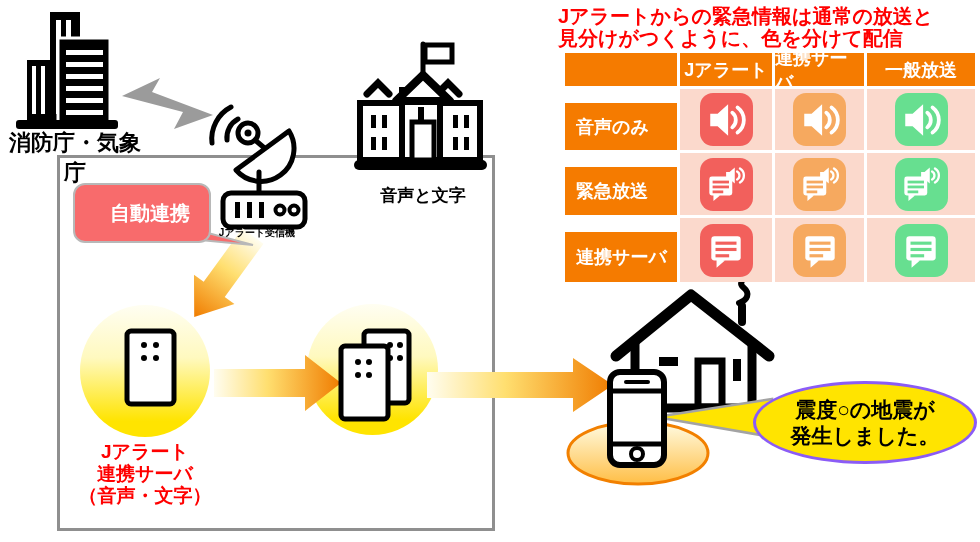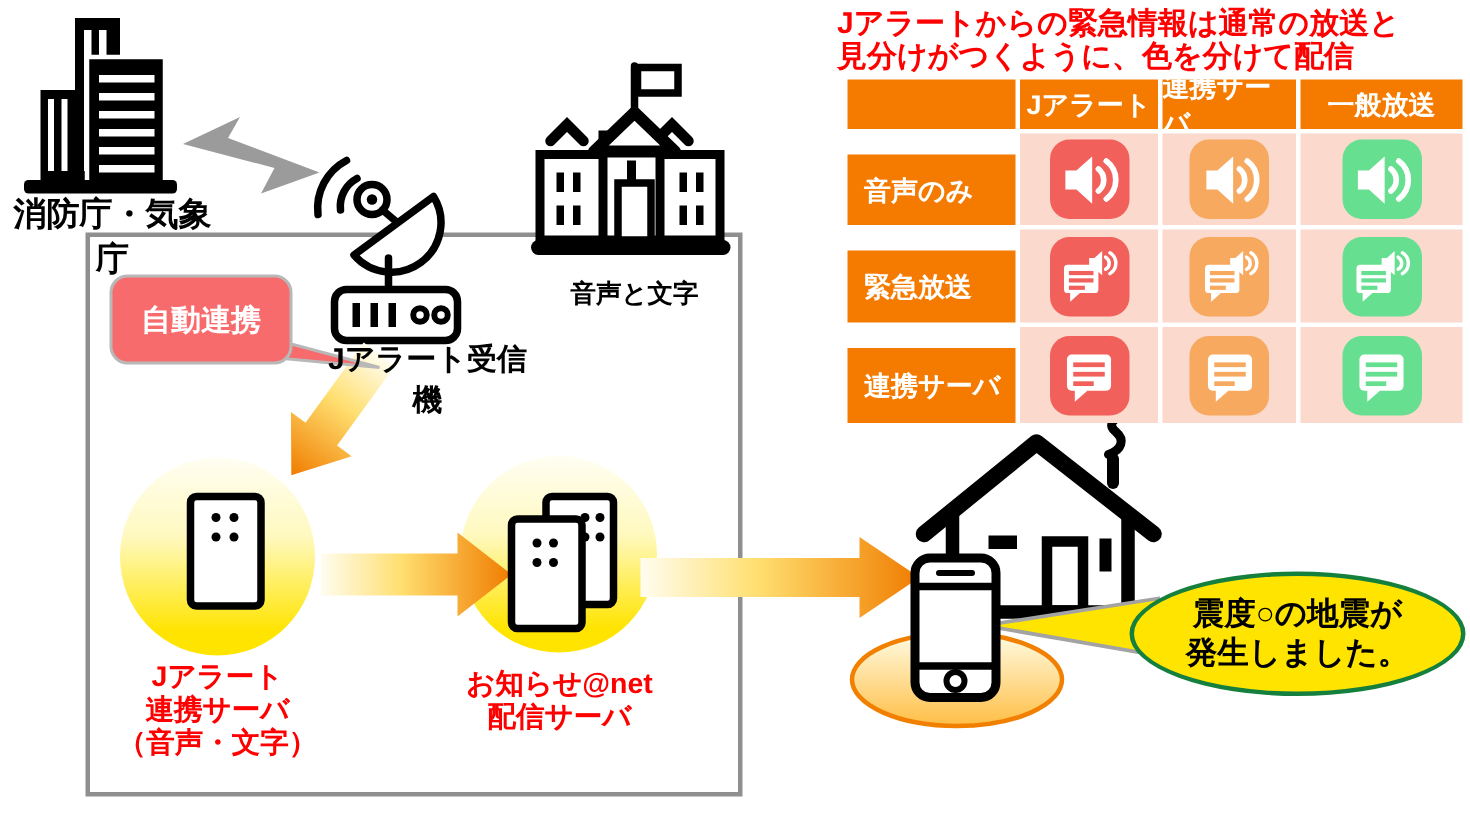--- a/index.html
+++ b/index.html
@@ -10,31 +10,31 @@
   #boundary-box{left:57px;top:155px;width:432px;height:370px;border:3px solid #8f8f8f;z-index:1;}
   .server-circle{border-radius:50%;z-index:2;
     background:linear-gradient(180deg,#fffef2 0%,#fff9bf 40%,#ffe400 88%);}
   #circle1{left:80px;top:305px;width:130px;height:132px;}
   #circle2{left:307px;top:304px;width:131px;height:131px;}
   #scene{left:0;top:0;z-index:3;pointer-events:none;}
   .txt{z-index:4;}
   
   .blk-label{font-weight:bold;color:#000;text-align:center;}
   #source-label{left:0;top:128px;width:150px;font-size:22px;}
-  #receiver-label{left:212px;top:226px;width:146px;font-size:20px;}
+  #receiver-label{left:184px;top:226px;width:146px;font-size:10px;}
   #municipal-label{left:366px;top:184px;width:114px;font-size:17px;}
   .red-label{font-weight:bold;color:var(--red-text,#ff0000);text-align:center;font-size:19px;line-height:22px;}
   #server1-label{left:70px;top:441px;width:150px;}
   #server2-label{left:294px;top:446px;width:158px;}
   #auto-bubble{left:73px;top:183px;width:118px;height:56px;border-radius:12px;
     background:var(--bubble-salmon,#f86b6c);border:2px solid #b8b8b8;
     display:flex;align-items:center;justify-content:center;
-    color:#fff;font-weight:bold;font-size:20px;}
+    color:#fff;font-weight:bold;font-size:20px;padding-left:16px;}
   #alert-bubble{left:753px;top:381px;width:218px;height:77px;border-radius:50%;
-    background:var(--bubble-yellow,#ffe400);border:3px solid #15803d;
+    background:var(--bubble-yellow,#ffe400);border:3px solid #8b5cf6;
     display:flex;flex-direction:column;align-items:center;justify-content:center;
     color:#000;font-weight:bold;font-size:21px;line-height:26px;}
   
   #table-caption{left:558px;top:5px;width:420px;color:var(--red-text,#ff0000);
     font-weight:bold;font-size:20px;line-height:22px;}
   
   #alert-table{left:565px;top:53px;display:grid;
     grid-template-columns:112px 92px 89px 108px;
     grid-template-rows:33px 61px 62px 64px;
     gap:3px;background:#fff;}
@@ -221,24 +221,20 @@
 
   <div class="abs txt" id="auto-bubble">
     <span>自動連携</span>
   </div>
 
   <div class="abs txt red-label" id="server1-label">
     <div>Jアラート</div>
     <div>連携サーバ</div>
     <div>（音声・文字）</div>
   </div>
-  <div class="abs txt red-label" id="server2-label">
-    <div>お知らせ@net</div>
-    <div>配信サーバ</div>
-  </div>
 
   <div class="abs txt" id="alert-bubble">
     <div>震度○の地震が</div>
     <div>発生しました。</div>
   </div>
 
   <div class="abs txt" id="table-caption">
     <div>Jアラートからの緊急情報は通常の放送と</div>
     <div>見分けがつくように、色を分けて配信</div>
   </div>

